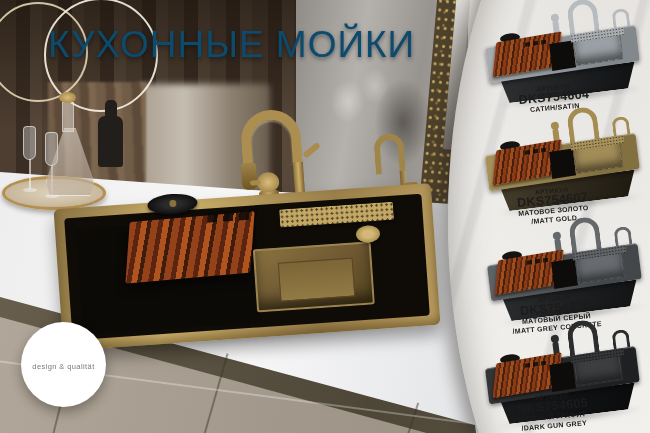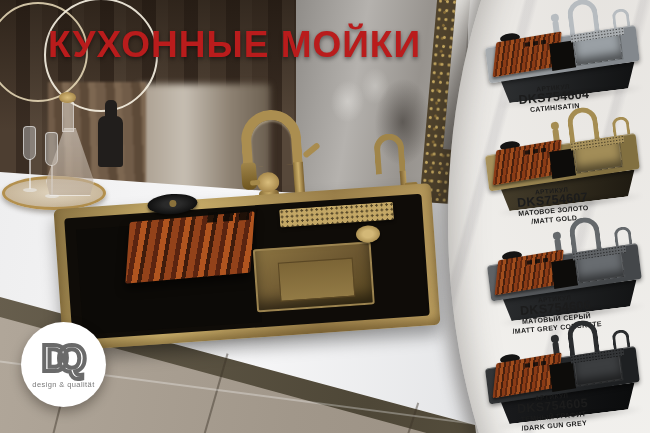--- a/index.html
+++ b/index.html
@@ -137,21 +137,21 @@
   .ms-filter-arc { position:absolute; left:324px; top:-52px; width:30px; height:40px;
     border:6px solid #a08549; border-bottom:none; border-radius:15px 15px 0 0; }
   .ms-filter-pipe { position:absolute; left:348px; top:-14px; width:6px; height:38px;
     background:linear-gradient(90deg,#7a5f2e,#bb9e5f); }
   .ms-filter-handle { position:absolute; left:352px; top:-2px; width:13px; height:4px;
     border-radius:2px; background:#96793e; }
   .ms-cap { position:absolute; left:300px; top:38px; width:24px; height:17px; border-radius:50%;
     background:radial-gradient(#d3b877 30%,#8f7338); box-shadow:0 2px 2px rgba(0,0,0,.4); }
 
   
-  .title { left:48px; top:24px; z-index:7; color:#b91c1c; font-size:37px; font-weight:700;
+  .title { left:48px; top:24px; z-index:7; color:#0c4a6e; font-size:37px; font-weight:400;
     letter-spacing:1px; text-shadow:0 2px 4px rgba(0,0,0,.45); white-space:nowrap; }
   .subtitle { left:49px; top:64px; z-index:7; color:var(--subtitle-color,#d9e224);
     font-size:22px; font-weight:800; letter-spacing:1px;
     text-shadow:0 1px 3px rgba(0,0,0,.4); white-space:nowrap; }
 
   
   .logo { left:21px; top:322px; width:85px; height:85px; border-radius:50%;
     background:#ffffff; z-index:6; box-shadow:0 5px 12px rgba(20,15,10,.35);
     display:flex; flex-direction:column; align-items:center; justify-content:center; }
   .logo-dq { font-size:37px; font-weight:900; color:#ffffff;
@@ -277,21 +277,20 @@
       <div class="ms-waterfall"></div>
       <div class="ms-slots"></div>
     </div>
     <div class="ms-knob"></div>
     <div class="ms-cap"></div>
   </div>
 
   <div class="abs title">КУХОННЫЕ МОЙКИ</div>
 
   <div class="abs logo">
-    <div class="logo-dq">DQ</div>
     <div class="logo-tagline">design &amp; qualität</div>
   </div>
 
   <div class="abs panel-ellipse"></div>
 
   <div class="abs thumb p1t" style="--rim: #a9adb0; --rim2: #83888d; --basin: #9aa0a5; --body1: #2e3032; --body2: #101112; --faucet: #b7bcc0;">
     <div class="t-arc"></div>
     <div class="t-pipe"></div>
     <div class="t-filter-arc"></div>
     <div class="t-filter-pipe"></div>

